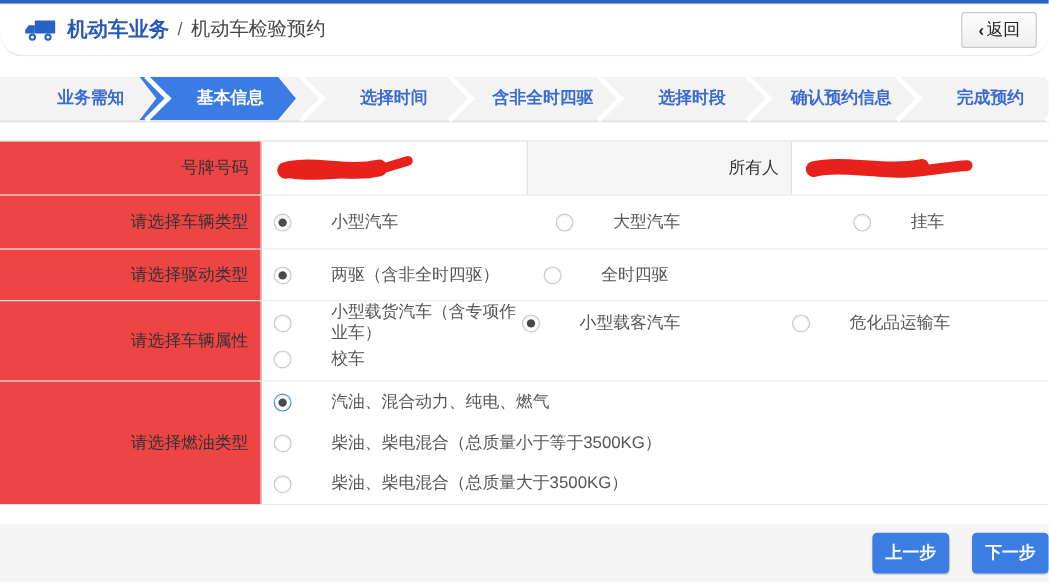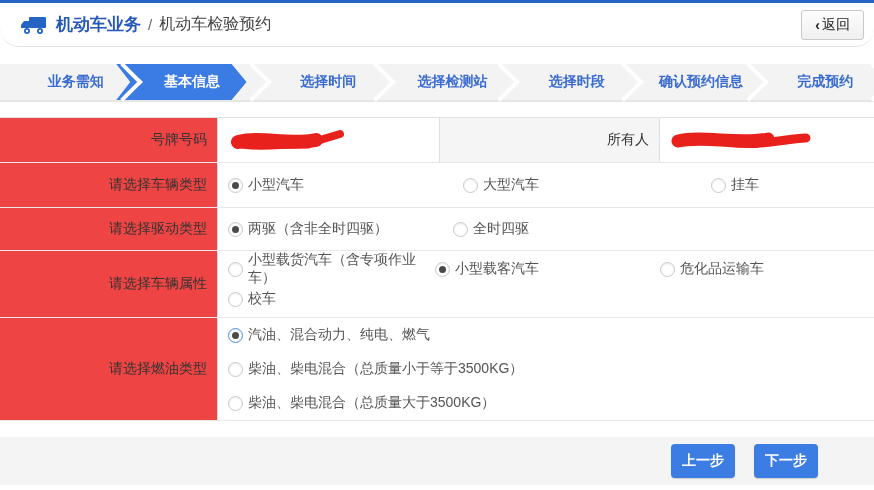--- a/index.html
+++ b/index.html
@@ -45,34 +45,34 @@
   .row-h1 { height:45px; } .row-h2 { height:45px; } .row-h3 { height:43px; }
   .row-h4 { height:67px; }  .row-h5 { height:103px; }
   .cell-val-fixed { width:222px; flex:none; border-right:1px solid #e0e0e0;
     display:flex; align-items:center; padding-left:10px; }
   .flabel2 { width:220px; flex:none; background:#f5f5f5; border-right:1px solid #e0e0e0;
     display:flex; align-items:center; justify-content:flex-end; padding-right:10px; }
   .cell-val-last { flex:1 1 auto; display:flex; align-items:center; padding-left:8px; }
 
   .opt-line { display:flex; align-items:center; height:30px; }
   .row-h5 .opt-line { height:34px; }
-  .opt { display:flex; align-items:center; cursor:pointer; color:#555; font-size:14px; }
+  .opt { display:flex; align-items:center; cursor:pointer; color:#555; font-size:14px;gap:28px; }
   .w235{width:235px;} .w248{width:248px;} .w225{width:225px;} .w207{width:207px;}
   .radio { position:relative; width:15px; height:15px; flex:none; margin-right:5px;
     border:1px solid #c9c9c9; border-radius:50%; background:#fff;
     box-shadow:inset 0 1px 2px rgba(0,0,0,.08); }
   .radio[data-checked="true"]::after { content:''; position:absolute; left:3px; top:3px;
     width:7px; height:7px; border-radius:50%; background:#4a4a4a; }
   .radio.blue[data-checked="true"] { border-color:#4a90e2; }
 
   .scribble { display:block; }
 
   
   .footer-bar { margin-top:16px; height:48px; background:#f4f4f4;
-    display:flex; align-items:center; justify-content:flex-end; gap:19px; padding-right:56px; }
+    display:flex; align-items:center; justify-content:flex-end; gap:19px; }
   .btn { background:#3c7de4; color:#fff; border:none; border-radius:4px;
     padding:8px 11px; font-size:14px; font-weight:bold; cursor:pointer;
     font-family:inherit; box-shadow:0 1px 1px rgba(0,0,0,.15); }
 </style>
 </head>
 <body>
 
 <div class="page">
 
   <div class="header">
@@ -95,21 +95,21 @@
     </div>
   </div>
 
   <div class="stepnav">
     <div class="step" data-active="false">业务需知</div>
     <i class="chev"></i>
     <div class="step" data-active="true">基本信息</div>
     <i class="chev"></i>
     <div class="step" data-active="false">选择时间</div>
     <i class="chev"></i>
-    <div class="step" data-active="false">选择检测站</div>
+    <div class="step" data-active="false">含非全时四驱</div>
     <i class="chev"></i>
     <div class="step" data-active="false">选择时段</div>
     <i class="chev"></i>
     <div class="step" data-active="false">确认预约信息</div>
     <i class="chev"></i>
     <div class="step" data-active="false">完成预约</div>
     <i class="chev"></i>
   </div>
 
   <div class="form-table">

